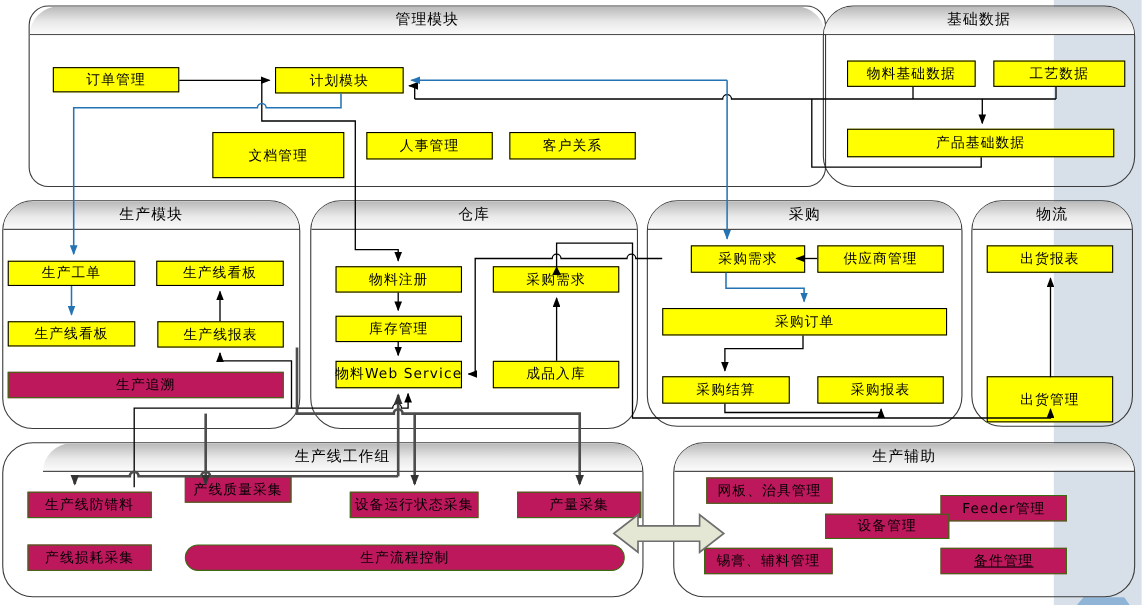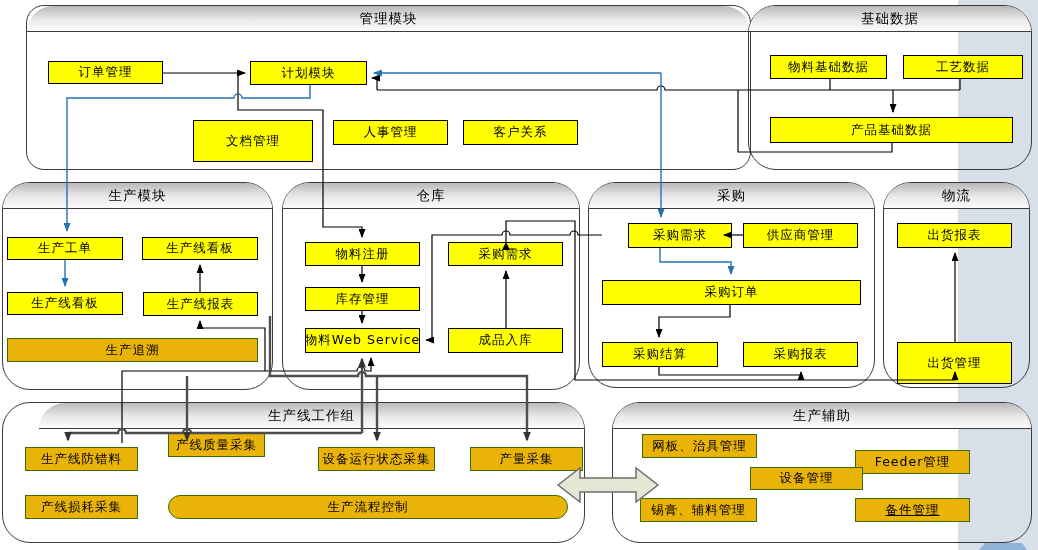--- a/index.html
+++ b/index.html
@@ -21,21 +21,21 @@
     border-bottom:1.2px solid #3b3b3b;
     border-radius:26px 26px 0 0;
     font-size:13.5px;color:#000;letter-spacing:1px;
   }
   .node{
     position:absolute;z-index:4;box-sizing:border-box;
     display:flex;align-items:center;justify-content:center;
     font-size:12.5px;color:#000;letter-spacing:1px;white-space:nowrap;
   }
   .node.yellow{background:#ffff00;border:1.2px solid #000;}
-  .node.green{background:#eab308;border:1.2px solid #3c6a12;}
+  .node.green{background:#be185d;border:1.2px solid #3c6a12;}
   svg.wires{position:absolute;left:0;top:0;z-index:6;pointer-events:none;}
 </style>
 </head>
 <body>
 
 <div class="bg-band" style="left:958px;background:#d7e0e9;"></div>
 <svg class="corner-decor" width="60" height="10" style="left:975px;top:541px;">
   <polygon points="10,2 47,2 52,9 4,9" fill="#8fb4d6"></polygon>
 </svg>
 

